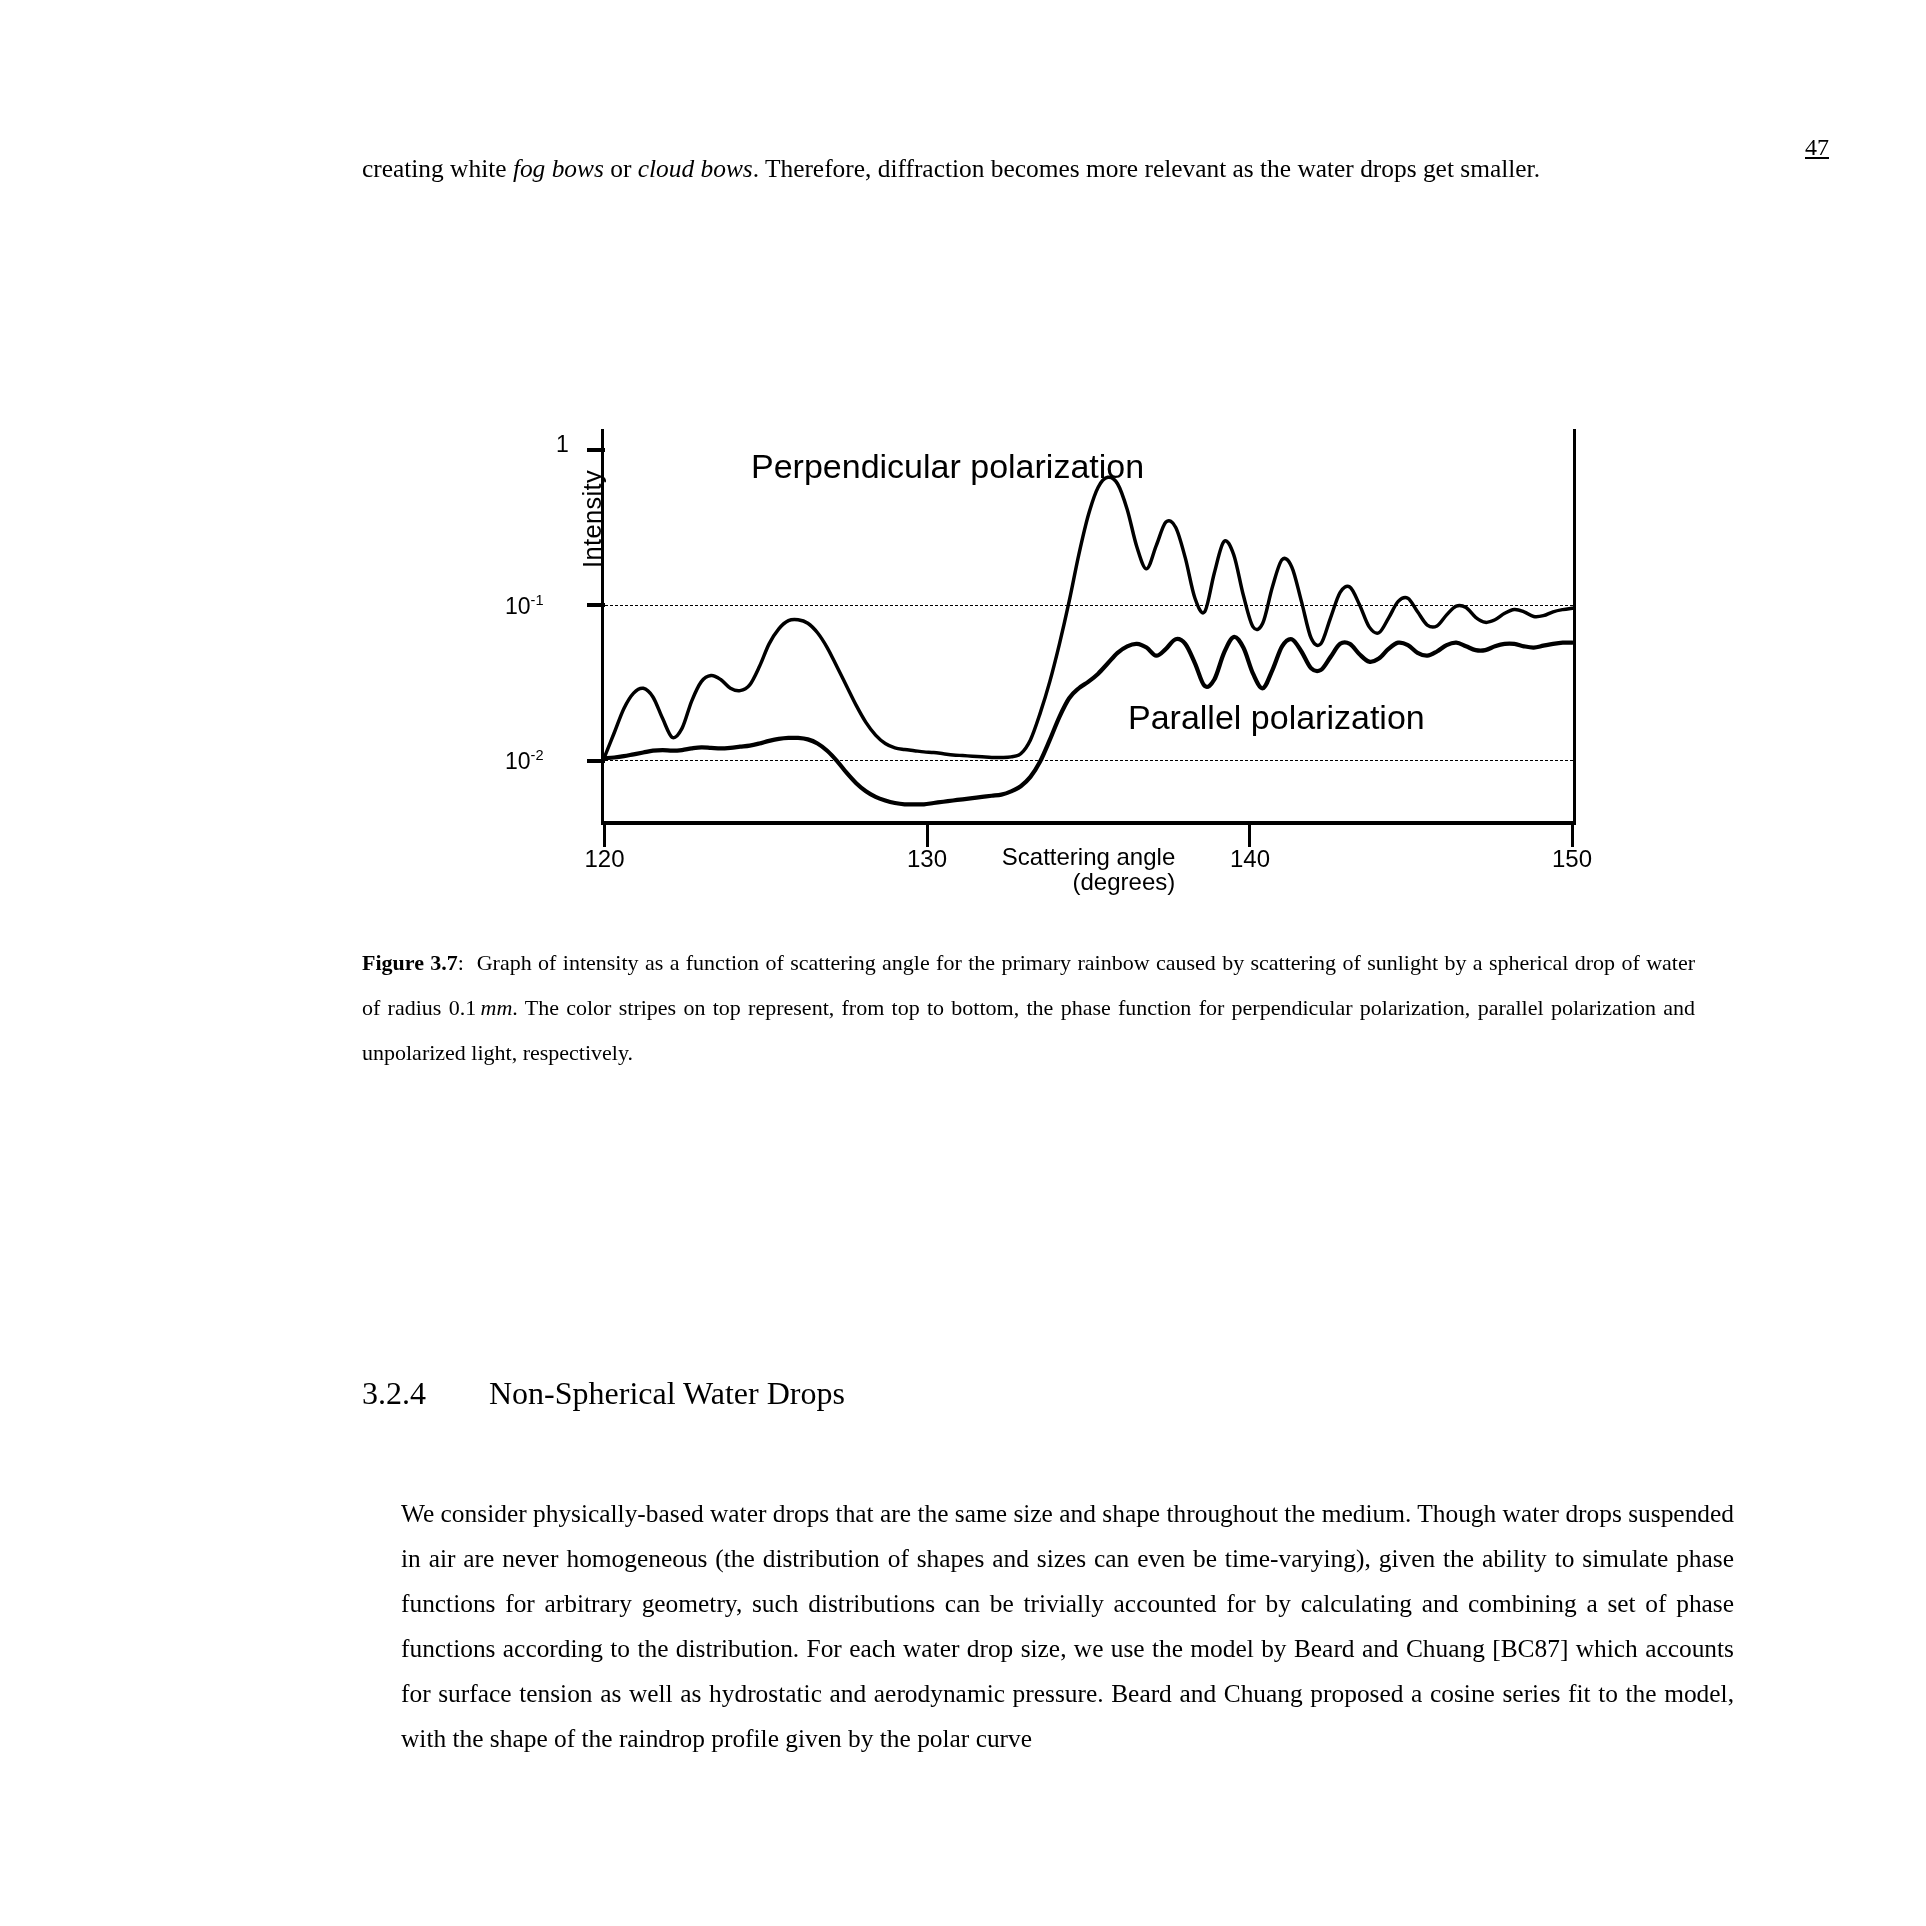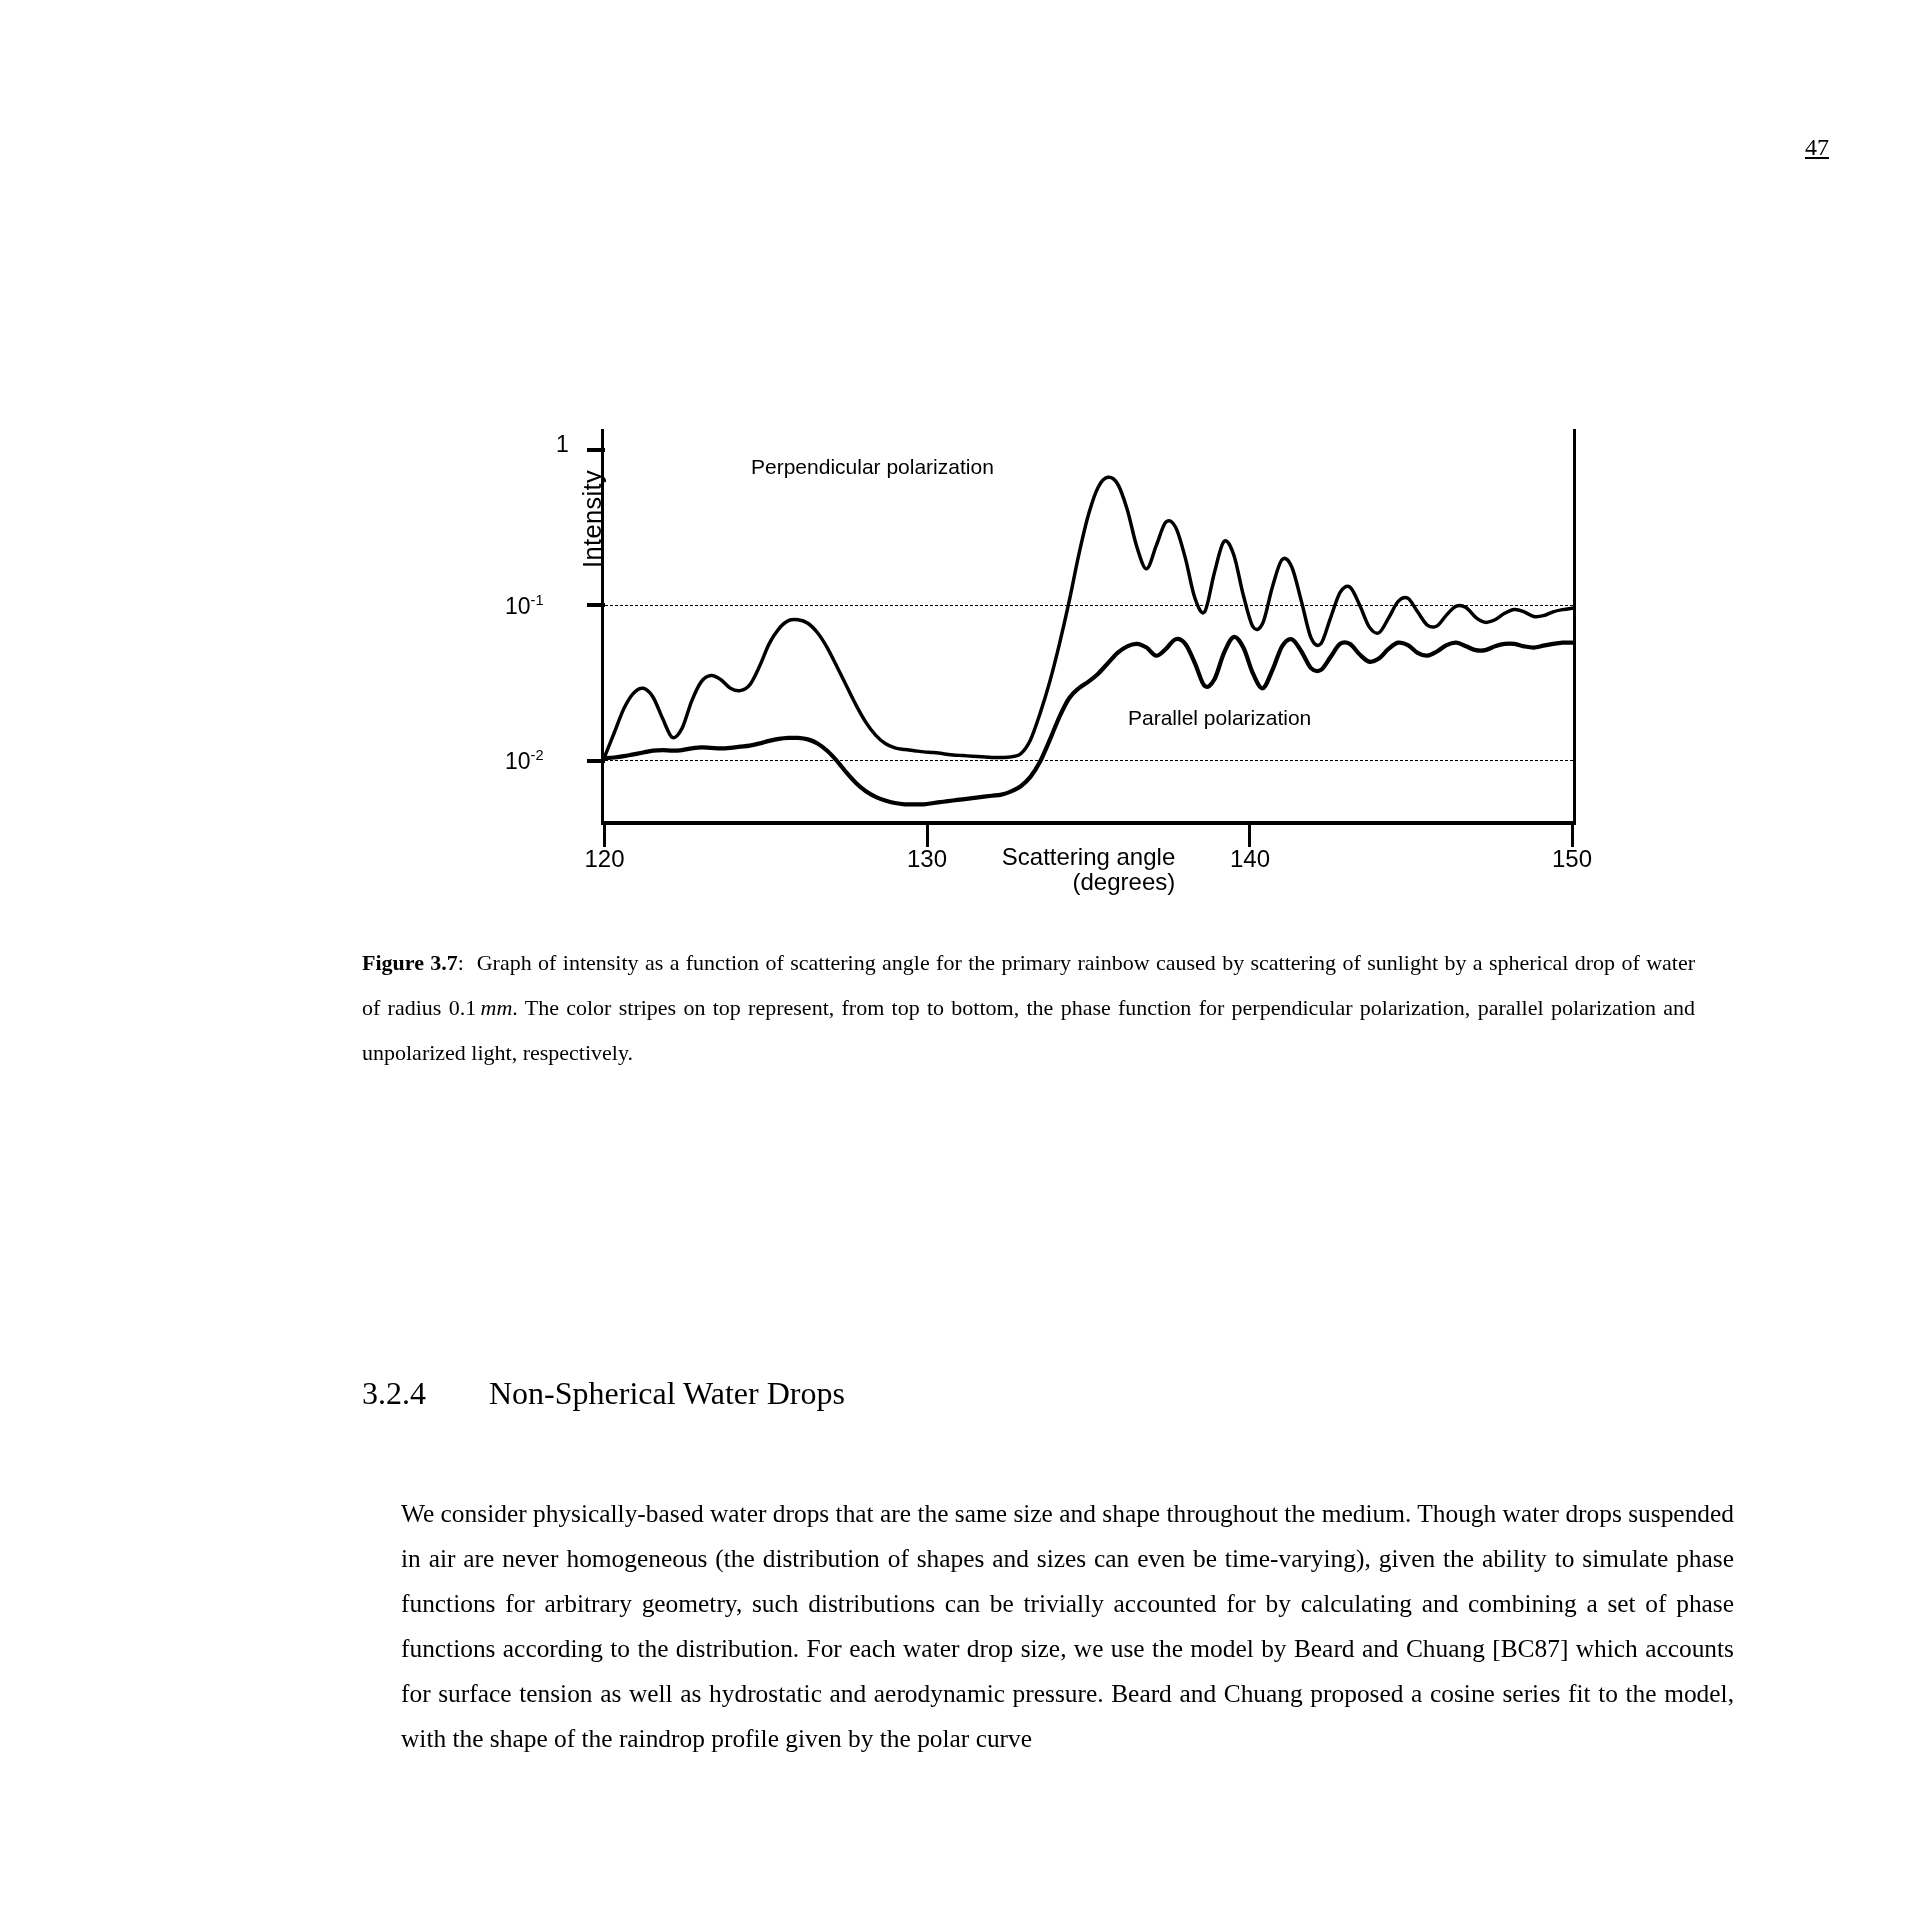--- a/index.html
+++ b/index.html
@@ -111,21 +111,21 @@
     transform:translateX(-50%);
     text-align:right;
     font-family:"Liberation Sans", sans-serif;
     font-size:24px; line-height:25px;
     white-space:nowrap;
   }
 
   .series-label {
     position:absolute;
     font-family:"Liberation Sans", sans-serif;
-    font-size:21px; line-height:25px;
+    font-size:34px; line-height:25px;
     white-space:nowrap;
   }
   .lbl-perp { left:150px; top:71px; }
   .lbl-par  { left:527px; top:322px;text-align:right; }
 
   svg.curves { position:absolute; left:0; top:46px; }
 
   
   .caption {
     position:absolute;
@@ -143,20 +143,25 @@
   }
   .section-head .num { display:inline-block; width:127px; }
 </style>
 </head>
 <body>
 
 <div class="page">
 
   <div class="page-number">47</div>
 
+  <div class="textcol" style="top:146px;">
+    <p class="para lead">
+      <span>creating white </span><span class="ital">fog bows</span><span> or </span><span class="ital">cloud bows</span><span>. Therefore, diffraction becomes more relevant as the water drops get smaller.</span>
+    </p>
+  </div>
 
   <div class="figure">
     <div class="plot-outer">
 
       <div class="stripes">
         <div class="stripe s0" id="stripe-perp"></div>
         <div class="stripe s1" id="stripe-par"></div>
         <div class="stripe s2" id="stripe-unp"></div>
       </div>
 

